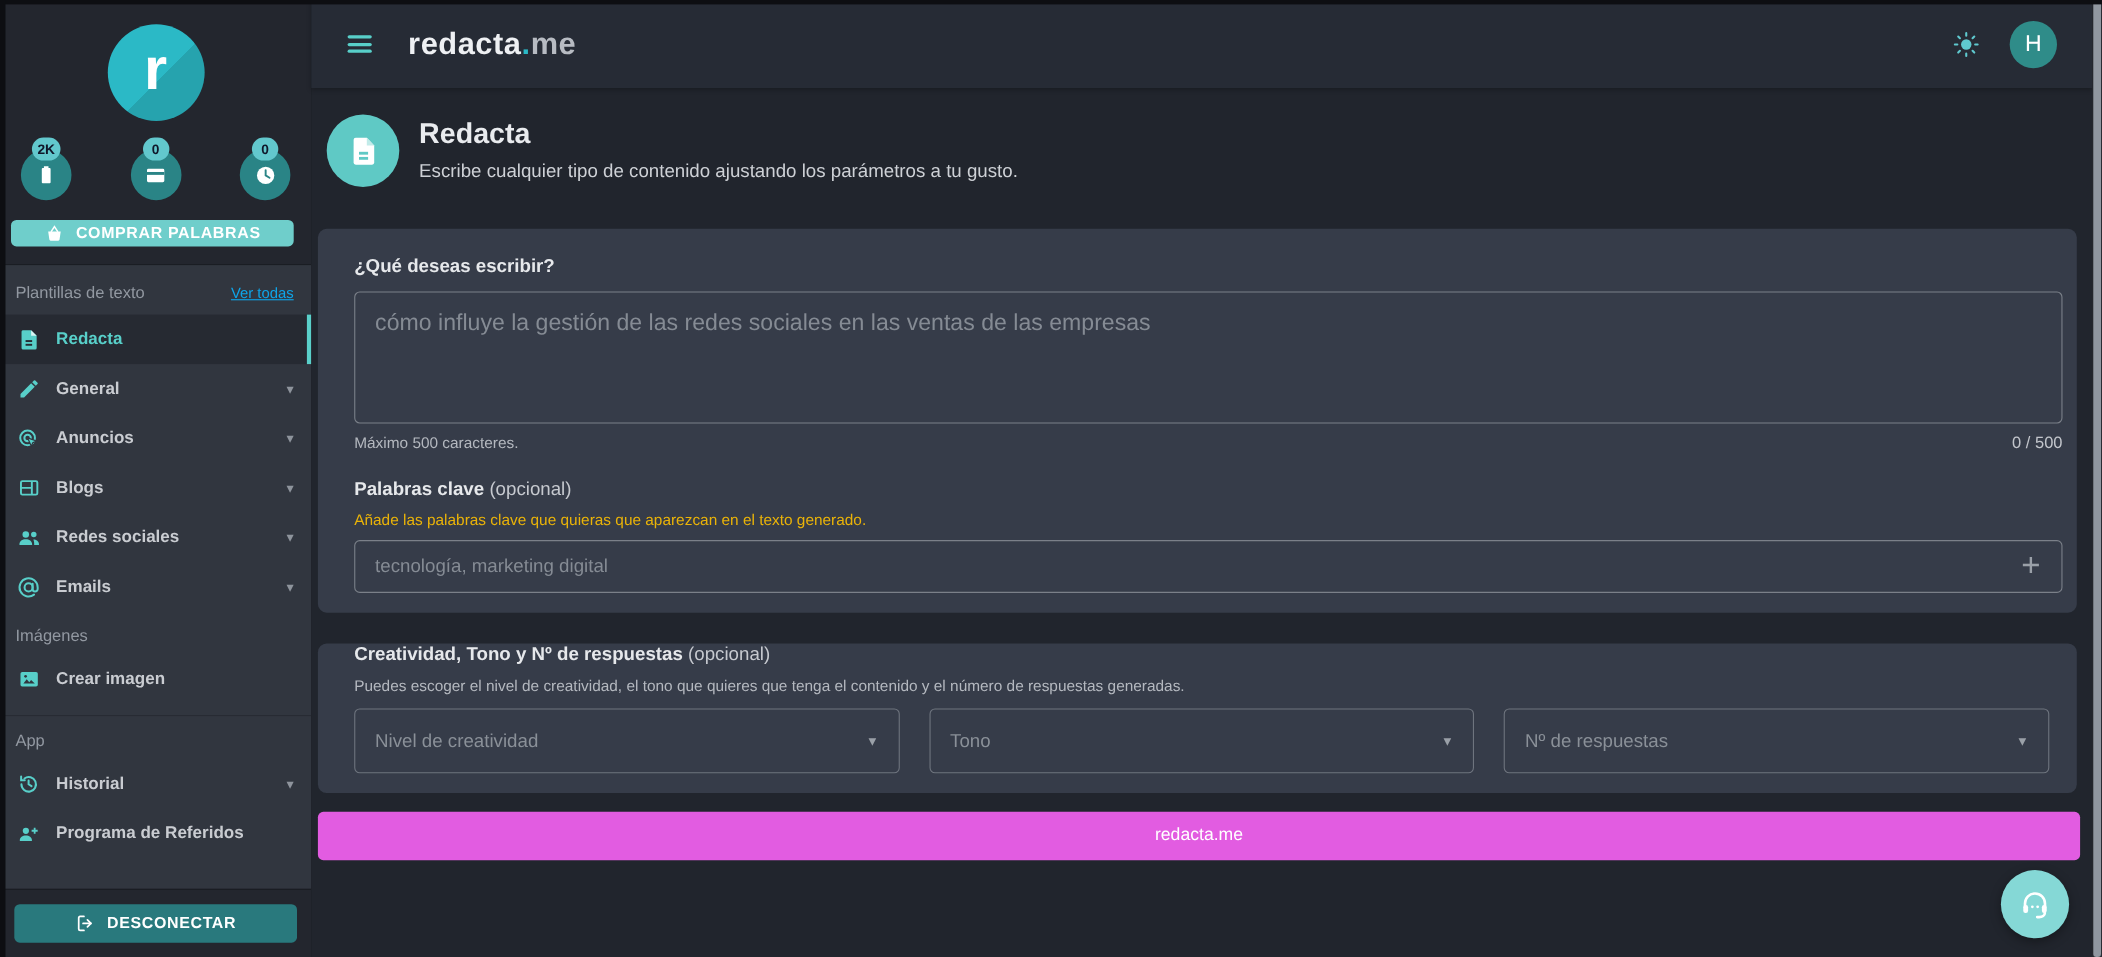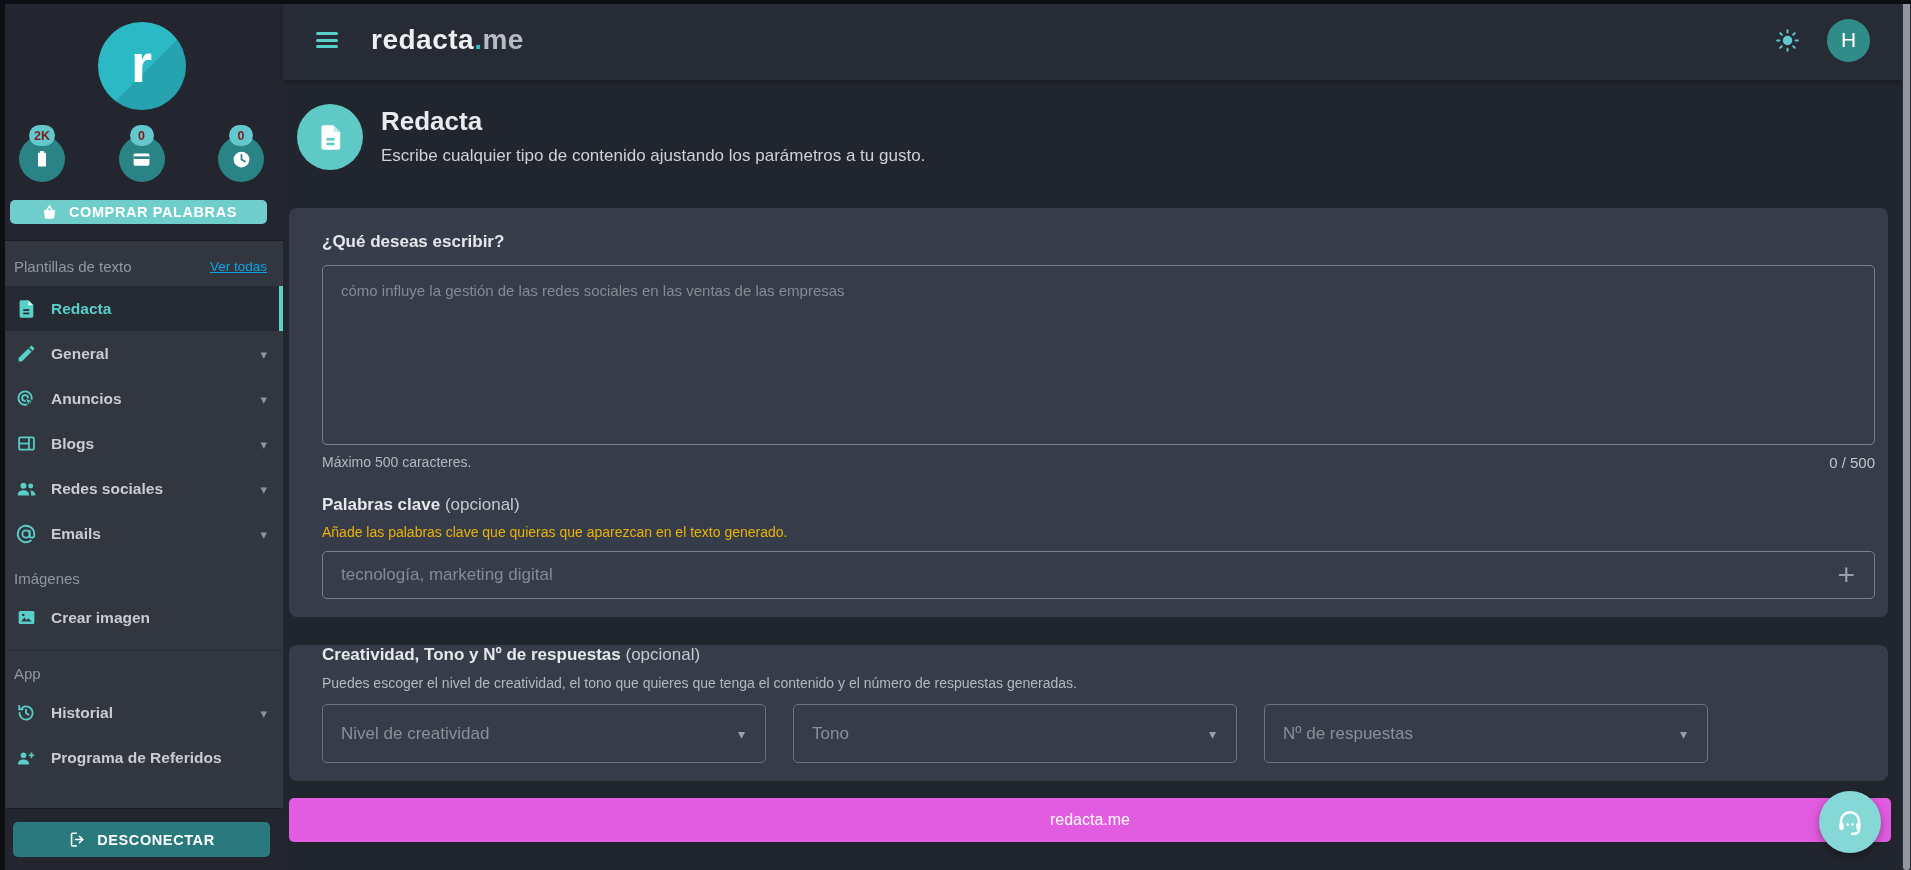--- a/index.html
+++ b/index.html
@@ -17,21 +17,21 @@
   
   .sidebar { position:absolute; left:0; top:0; width:283px; height:870px; display:flex; flex-direction:column; background:#31363f; }
   .sb-top { background:#23262e; padding:22px 0 16px 0; }
   .logo-wrap { display:flex; justify-content:center; }
   .logo-circle { width:88px; height:88px; border-radius:50%; background:#2bb9c6; position:relative; display:flex; align-items:center; justify-content:center; overflow:hidden; }
   .logo-circle::after { content:""; position:absolute; inset:0; background:linear-gradient(135deg, transparent 55%, rgba(0,0,0,0.12) 55%); }
   .logo-letter { color:#fff; font-size:54px; font-weight:bold; line-height:1; margin-top:-6px; position:relative; z-index:2; }
   .badges-row { display:flex; justify-content:space-between; padding:0 19px; margin-top:26px; }
   .badge-group { position:relative; width:46px; height:46px; }
   .badge-circle { width:46px; height:46px; border-radius:50%; background:#2a8486; display:flex; align-items:center; justify-content:center; }
-  .badge-count { position:absolute; top:-11px; left:50%; transform:translateX(-50%); min-width:24px; height:21px; padding:0 5px; border-radius:11px; background:#62c8cd; color:#7f1d1d; font-size:12.5px; font-weight:bold; display:flex; align-items:center; justify-content:center; }
+  .badge-count { position:absolute; top:-11px; left:50%; transform:translateX(-50%); min-width:24px; height:21px; padding:0 5px; border-radius:11px; background:#62c8cd; color:#0f172a; font-size:12.5px; font-weight:bold; display:flex; align-items:center; justify-content:center; }
   .buy-btn { margin:18px 10px 0 10px; width:257px; height:24px; border:none; border-radius:5px; background:#6fcecb; color:#fff; font-family:inherit; font-size:14.5px; font-weight:bold; letter-spacing:0.6px; display:flex; align-items:center; justify-content:center; gap:10px; cursor:pointer; }
   .sb-nav { flex:1; background:#31363f; border-top:1px solid #1a1d23; display:flex; flex-direction:column; }
   .sb-section-row { display:flex; align-items:center; justify-content:space-between; padding:17px 16px 11px 14px; }
   .sb-section-label { color:#9298a1; font-size:15px; }
   .see-all { color:#0ea5e9; font-size:13.5px; text-decoration:underline; cursor:pointer; }
   .sb-item { height:45px; display:flex; align-items:center; padding:0 16px 0 14px; cursor:pointer; position:relative; }
   .sb-item .ico { width:24px; display:flex; justify-content:center; }
   .sb-item .lbl { margin-left:13px; color:#c9ccd1; font-size:15.5px; font-weight:bold; flex:1; }
   .sb-item.active { background:#262a32; }
   .sb-item.active::after { content:""; position:absolute; right:0; top:0; width:4px; height:100%; background:#5ad0ca; }
@@ -58,38 +58,38 @@
   .page { padding:0 14px 0 6px; }
   .page-header { display:flex; align-items:flex-start; gap:18px; margin:24px 0 0 8px; }
   .header-circle { width:66px; height:66px; border-radius:50%; background:#5fc9c5; display:flex; align-items:center; justify-content:center; flex-shrink:0; }
   .header-title { color:#e9ebee; font-size:26px; font-weight:bold; margin-top:2px; }
   .header-sub { color:#ced1d6; font-size:17px; margin-top:9px; }
 
   .card { background:#363c49; border-radius:8px; padding:24px 16px 18px 33px; }
   .card1 { margin-top:38px; }
   .field-label { color:#e6e8eb; font-size:17px; font-weight:bold; }
   .optional { color:#c6c9cf; font-weight:normal; }
-  .q-textarea { margin-top:13px; width:1553px; height:180px; background:transparent; border:1px solid #7b8089; border-radius:5px; resize:none; padding:16px 18px; color:#5eead4; font-family:inherit; font-size:15px; outline:none; display:block; }
+  .q-textarea { margin-top:13px; width:1553px; height:120px; background:transparent; border:1px solid #7b8089; border-radius:5px; resize:none; padding:16px 18px; color:#5eead4; font-family:inherit; font-size:21px; outline:none; display:block; }
   .q-textarea::placeholder { color:#858b94; }
   .helper-row { display:flex; justify-content:space-between; width:1553px; margin-top:9px; }
   .hint { color:#b4b8bf; font-size:14px; }
   .counter { color:#c2c5cb; font-size:15px; }
   .kw-label { margin-top:24px; }
   .kw-desc { color:#eab308; font-size:14px; margin-top:9px; }
   .kw-input-wrap { position:relative; width:1553px; margin-top:11px; }
   .kw-input { width:100%; height:48px; background:transparent; border:1px solid #7b8089; border-radius:5px; padding:0 56px 0 18px; color:#dfe2e6; font-family:inherit; font-size:17px; outline:none; display:block; }
   .kw-input::placeholder { color:#858b94; }
   .plus-btn { position:absolute; right:20px; top:50%; transform:translateY(-50%); cursor:pointer; color:#9aa0a8; line-height:1; }
   .plus-btn::before { content:"+"; font-size:30px; font-weight:300; }
   .kw-added { margin-top:10px; color:#b4b8bf; font-size:14px; }
   .kw-added b { color:#e6e8eb; }
 
   .card2 { margin-top:28px; padding-top:0; }
   .opt-desc { color:#b4b8bf; font-size:14px; margin-top:10px; }
-  .selects-row { display:flex; gap:27px; width:1386px; margin-top:13px; }
+  .selects-row { display:flex; gap:27px; width:1541px; margin-top:13px; }
   .select { flex:1; height:59px; border:1px solid #6e747e; border-radius:5px; display:flex; align-items:center; justify-content:space-between; padding:0 20px 0 18px; cursor:pointer; }
   .select .ph { color:#8a9098; font-size:17px; }
   .select .caret::after { font-size:14px; color:#9aa0a8; }
 
   .submit-btn { margin-top:17px; width:1602px; height:44px; border:none; border-radius:5px; background:#e25ce1; color:#fff; font-family:inherit; font-size:16px; display:flex; align-items:center; justify-content:center; cursor:pointer; }
 
   .fab { position:absolute; left:1819px; top:791px; width:62px; height:62px; border-radius:50%; background:#85d8d6; display:flex; align-items:center; justify-content:center; cursor:pointer; box-shadow:0 3px 10px rgba(0,0,0,0.35); z-index:50; }
 </style>
 </head>
 <body>

